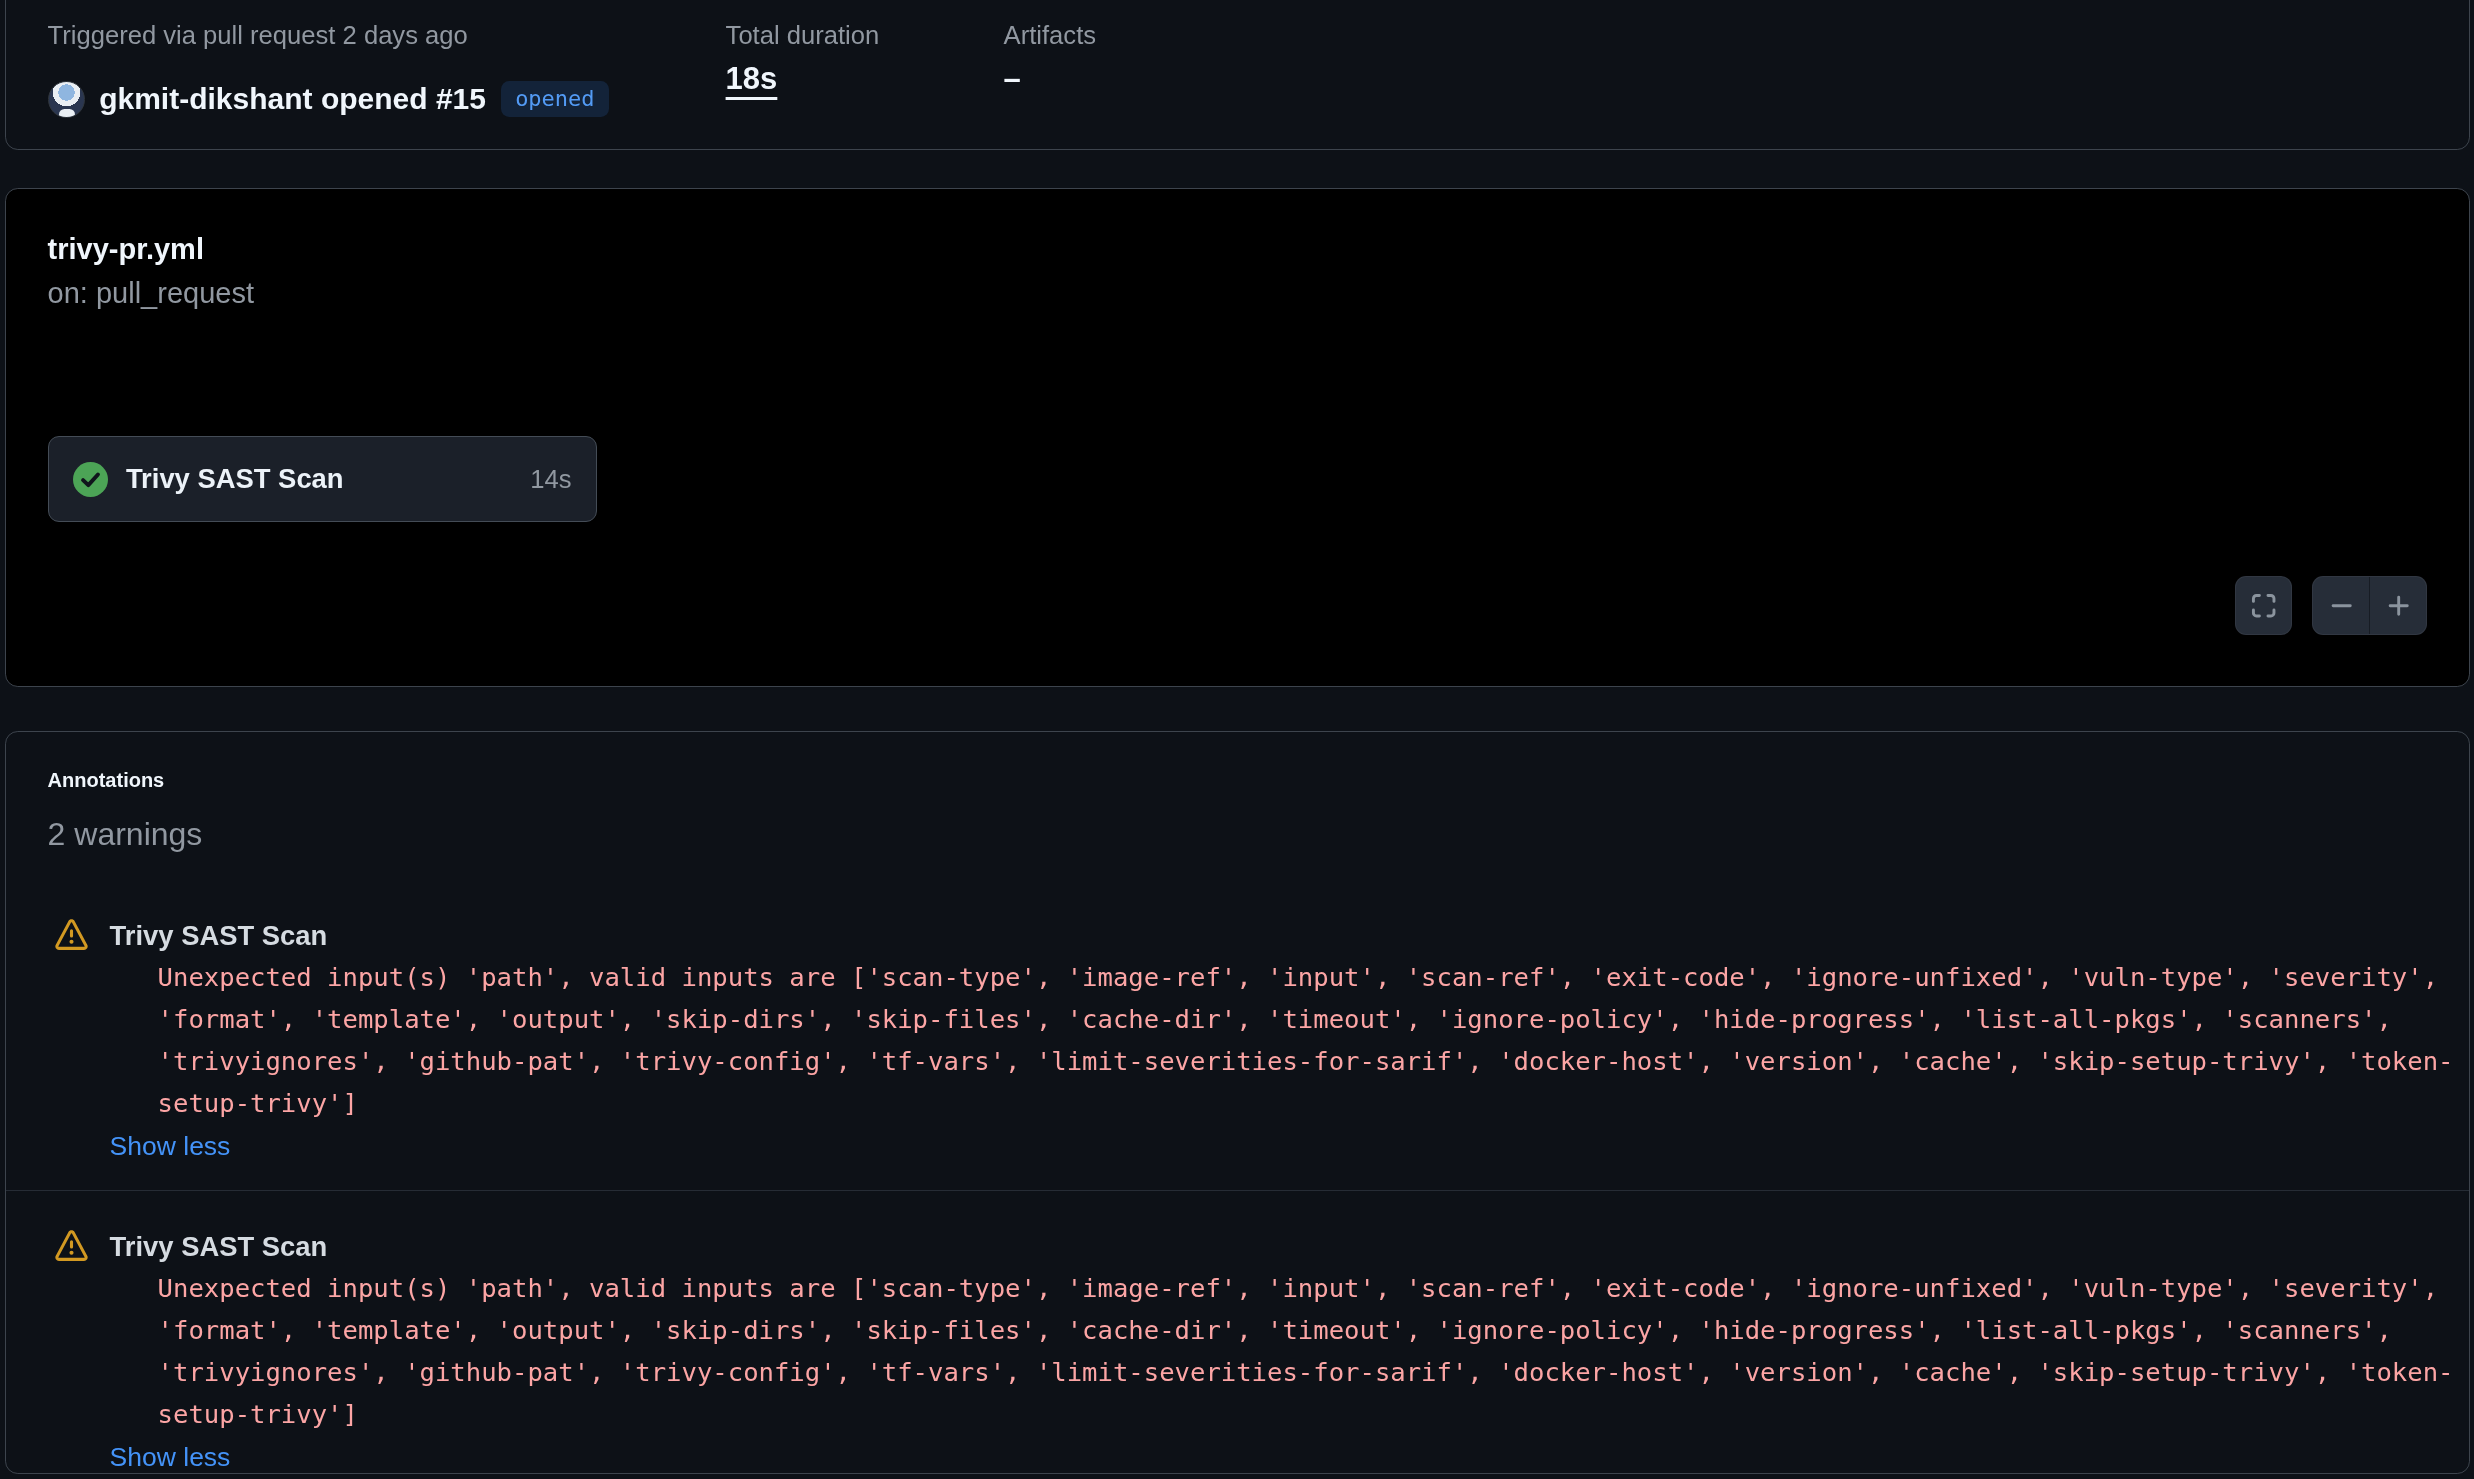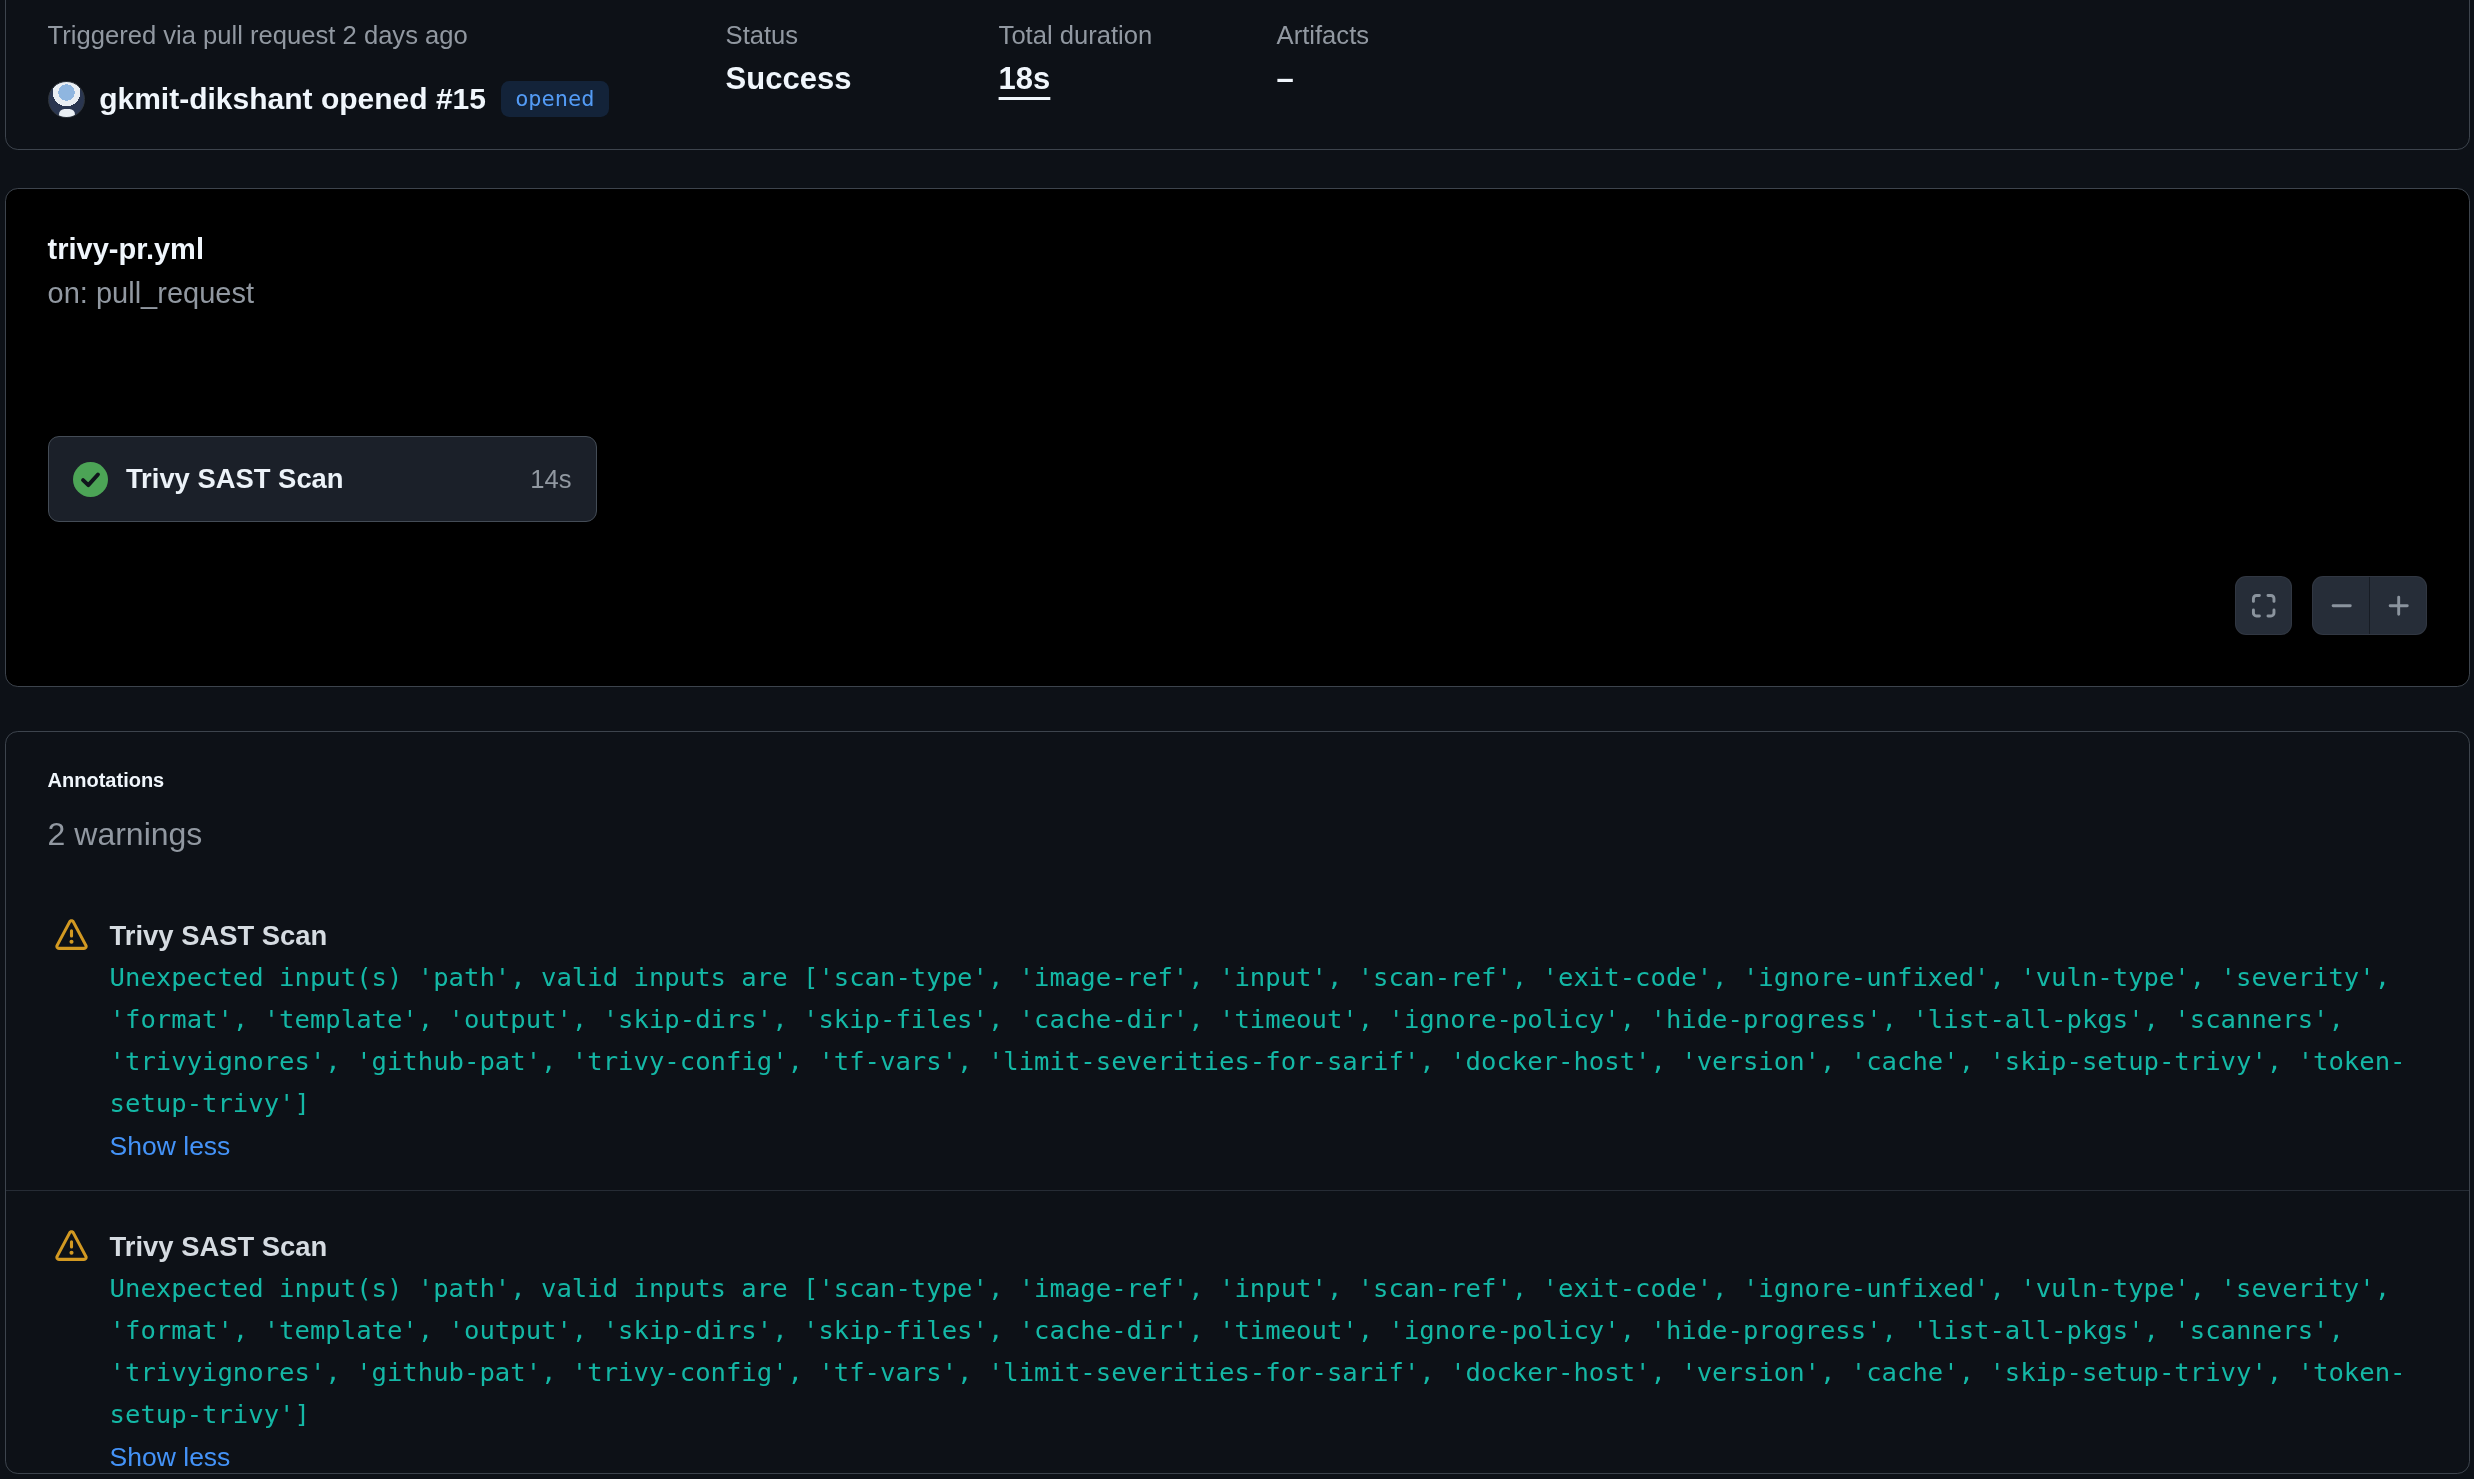--- a/index.html
+++ b/index.html
@@ -71,41 +71,37 @@
   .annotations { top:731px; height:743px; overflow:hidden; }
   .ann-header { padding:29px 42px 0; margin-bottom:29px; }
   .ann-title { font-size:20px; font-weight:700; line-height:38px; color:#f0f6fc; }
   .ann-sub { margin-top:19px; font-size:32px; line-height:33px; color:#9198a1; }
   .ann-row { padding:37px 42px 25.6px; display:grid; grid-template-columns:62px 1fr; }
   .ann-row + .ann-row { border-top:1.8px solid #262c35; }
   .warn-icon { width:33px; height:33px; margin-left:7.3px; margin-top:1.8px; }
   .ann-row-title { font-size:27.4px; font-weight:700; line-height:37px; color:#d5dbe1; }
   .ann-msg { grid-column:2; margin-top:1.8px;
     font-family:"DejaVu Sans Mono", monospace; font-size:25.6px; line-height:42px;
-    color:#14b8a6; }
+    color:#fca5a5;margin-left:48px; }
   .ann-msg .msg-line { white-space:pre; }
   .show-less { grid-column:2; margin-top:5.5px; font-size:26.5px; line-height:35px;
     color:#4493f8; cursor:pointer; width:max-content; }
 </style>
 </head>
 <body>
 
 <section class="box summary">
   <div class="summary-inner">
     <div class="sum-col col-trigger">
       <div class="col-label">Triggered via pull request 2 days ago</div>
       <div class="actor-row">
         <span class="avatar"></span>
         <span class="actor-text">gkmit-dikshant opened #15</span>
         <span class="branch-badge">opened</span>
       </div>
-    </div>
-    <div class="sum-col col-status">
-      <div class="col-label">Status</div>
-      <div class="col-value">Success</div>
     </div>
     <div class="sum-col col-duration">
       <div class="col-label">Total duration</div>
       <div class="col-value"><span class="underlined">18s</span></div>
     </div>
     <div class="sum-col">
       <div class="col-label">Artifacts</div>
       <div class="col-value">–</div>
     </div>
   </div>

